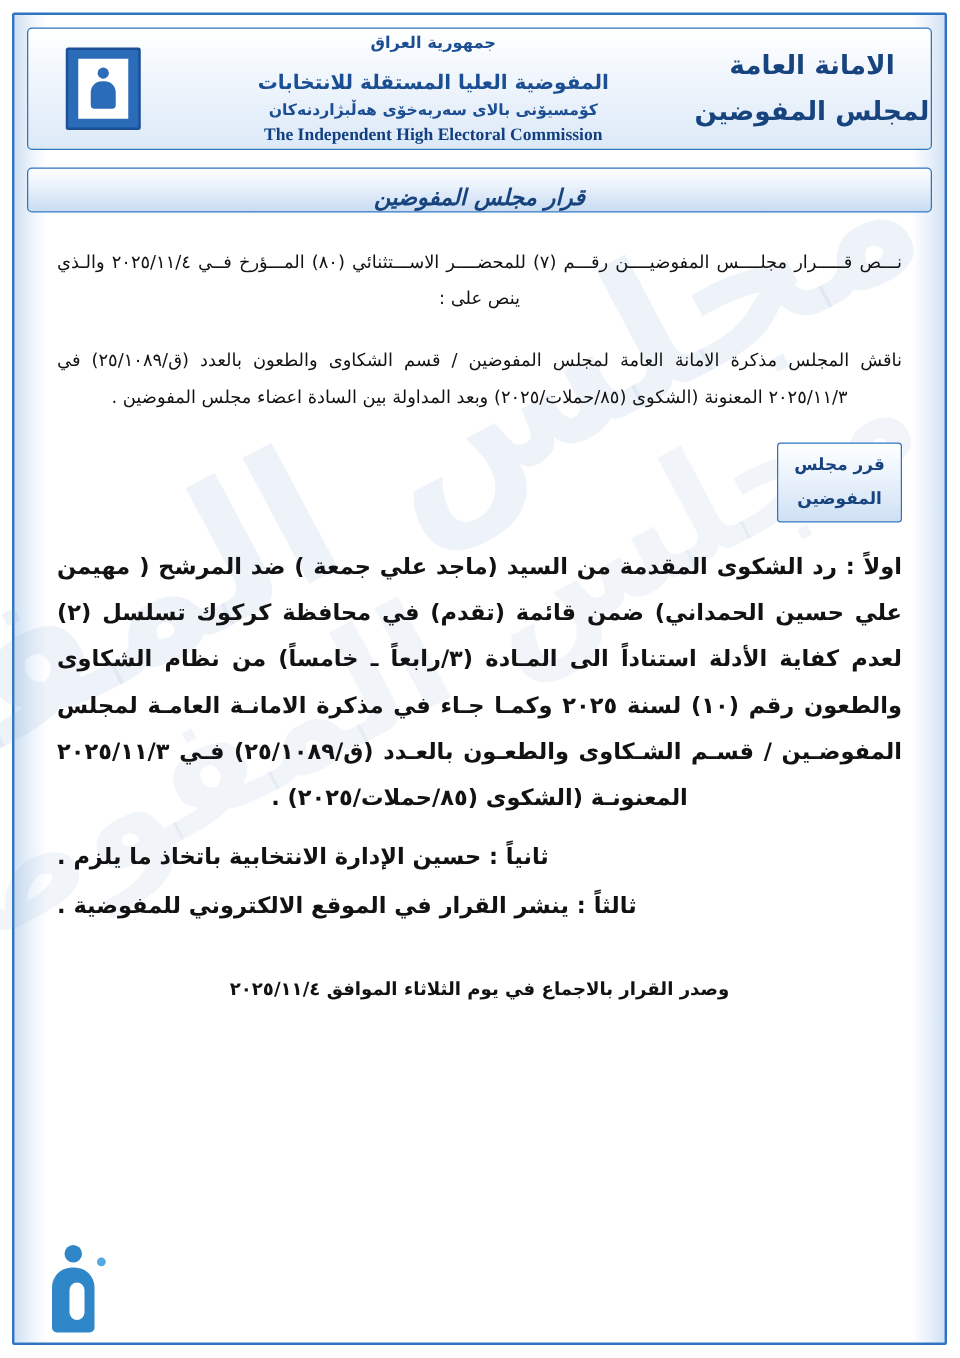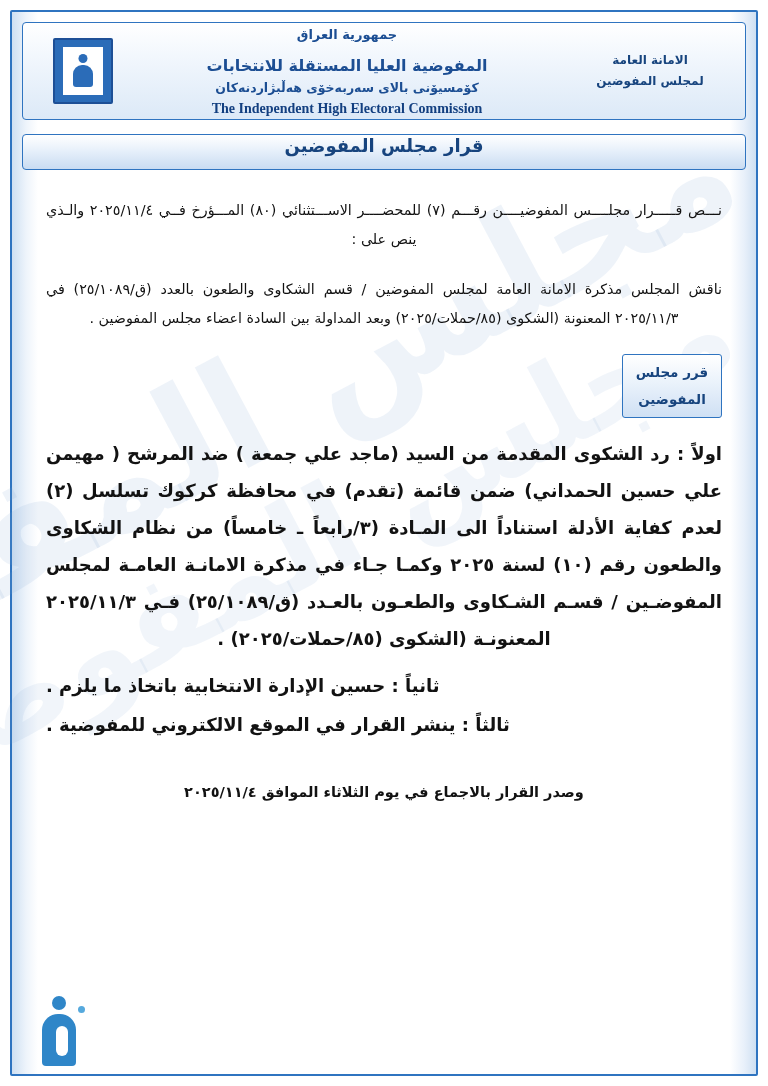--- a/index.html
+++ b/index.html
@@ -77,21 +77,21 @@
     box-sizing: border-box;
     display: flex;
     flex-direction: row;
     align-items: center;
   }
   .header-right {
     width: 190px;
     text-align: center;
     color: #17447e;
     font-weight: bold;
-    font-size: 12px;
+    font-size: 21px;
     line-height: 1.75;
     padding-left: 4px;
   }
   .header-center {
     flex: 1;
     text-align: center;
     color: #1d4f96;
     line-height: 1.28;
     padding-top: 2px;
   }
@@ -170,22 +170,23 @@
     position: absolute;
     left: 22px;
     right: 22px;
     top: 134px;
     height: 36px;
     border: 1.5px solid #2f74c0;
     border-radius: 4px;
     background: linear-gradient(to bottom, #ffffff 0%, #eaf2fb 40%, #c9dcf2 100%);
     box-sizing: border-box;
     display: flex;
-    align-items: flex-start;
+    align-items: flex-end;
     justify-content: center;
+    font-style: italic;
   }
   .title-bar span {
     color: #17447e;
     font-weight: bold;
     font-size: 18px;
   }
 
   
   .content {
     position: absolute;

